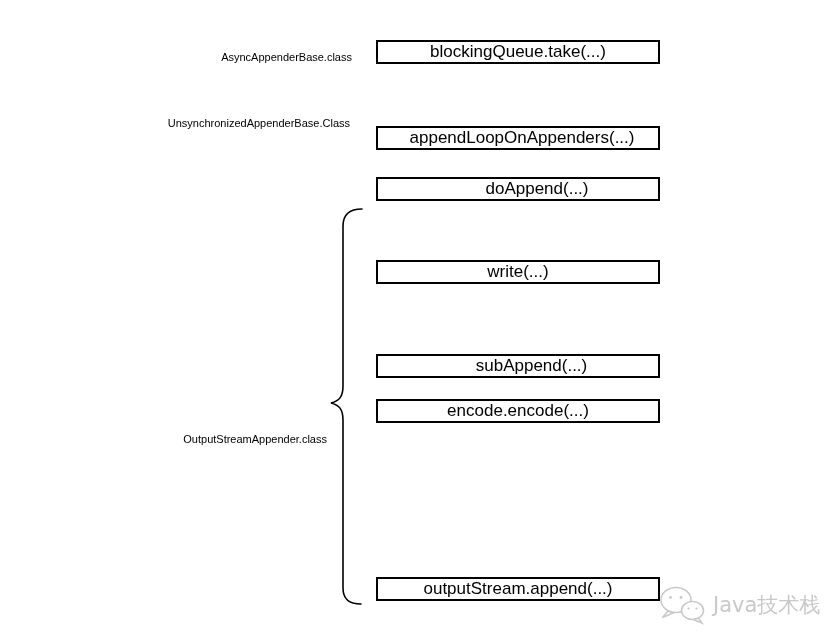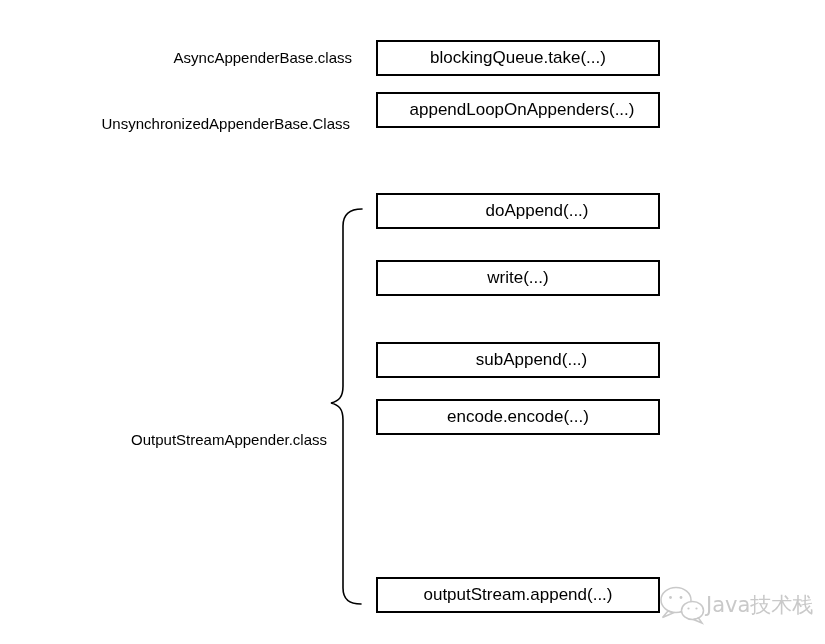--- a/index.html
+++ b/index.html
@@ -12,29 +12,29 @@
     width: 825px;
     height: 644px;
     background: #ffffff;
     overflow: hidden;
     font-family: "Liberation Sans", sans-serif;
   }
   .class-label {
     position: absolute;
     white-space: nowrap;
     text-align: right;
-    font-size: 15px;
+    font-size: 11px;
     line-height: 21px;
     color: #000000;
   }
   .method-box {
     position: absolute;
     left: 376px;
     width: 284px;
-    height: 36px;
+    height: 24px;
     box-sizing: border-box;
     border: 2px solid #000000;
     background: #ffffff;
     display: flex;
     align-items: center;
     justify-content: center;
     font-size: 17px;
     color: #000000;
   }
   .brace {
@@ -49,20 +49,21 @@
     stroke: #000000;
     stroke-width: 1.6;
     stroke-linecap: round;
   }
   .watermark {
     position: absolute;
     left: 656px;
     top: 585px;
     display: flex;
     align-items: center;
+    gap: 7px;
     color: #c9c9c9;
     font-size: 21px;
     line-height: 40px;
     white-space: nowrap;
     font-family: "DejaVu Sans", "Liberation Sans", sans-serif;
   }
   .watermark svg {
     display: block;
   }
   .wm-bubble {
@@ -91,27 +92,27 @@
              C 25 6 17 10 17 23
              L 17 183
              C 17 194 13 198 5 200
              C 13 202 17 206 17 217
              L 17 385
              C 17 398 25 401 35 401"></path>
   </svg>
 
   <div class="method-box" style="top:40px;">blockingQueue.take(...)</div>
 
-  <div class="method-box" style="top:92px;padding-left:8px;">appendLoopOnAppenders(...)</div>
+  <div class="method-box" style="top:126px;padding-left:8px;">appendLoopOnAppenders(...)</div>
 
-  <div class="method-box" style="top:193px;padding-left:38px;">doAppend(...)</div>
+  <div class="method-box" style="top:177px;padding-left:38px;">doAppend(...)</div>
 
   <div class="method-box" style="top:260px;">write(...)</div>
 
-  <div class="method-box" style="top:342px;padding-left:27px;">subAppend(...)</div>
+  <div class="method-box" style="top:354px;padding-left:27px;">subAppend(...)</div>
 
   <div class="method-box" style="top:399px;">encode.encode(...)</div>
 
 
   <div class="method-box" style="top:577px;">outputStream.append(...)</div>
 
   <div class="watermark">
     <svg width="50" height="40" viewBox="0 0 50 40" aria-hidden="true">
       <ellipse class="wm-bubble" cx="20" cy="15" rx="15" ry="12.5"></ellipse>
       <path class="wm-bubble" d="M 12 26 L 6.5 32.5 L 17 28 Z"></path>

